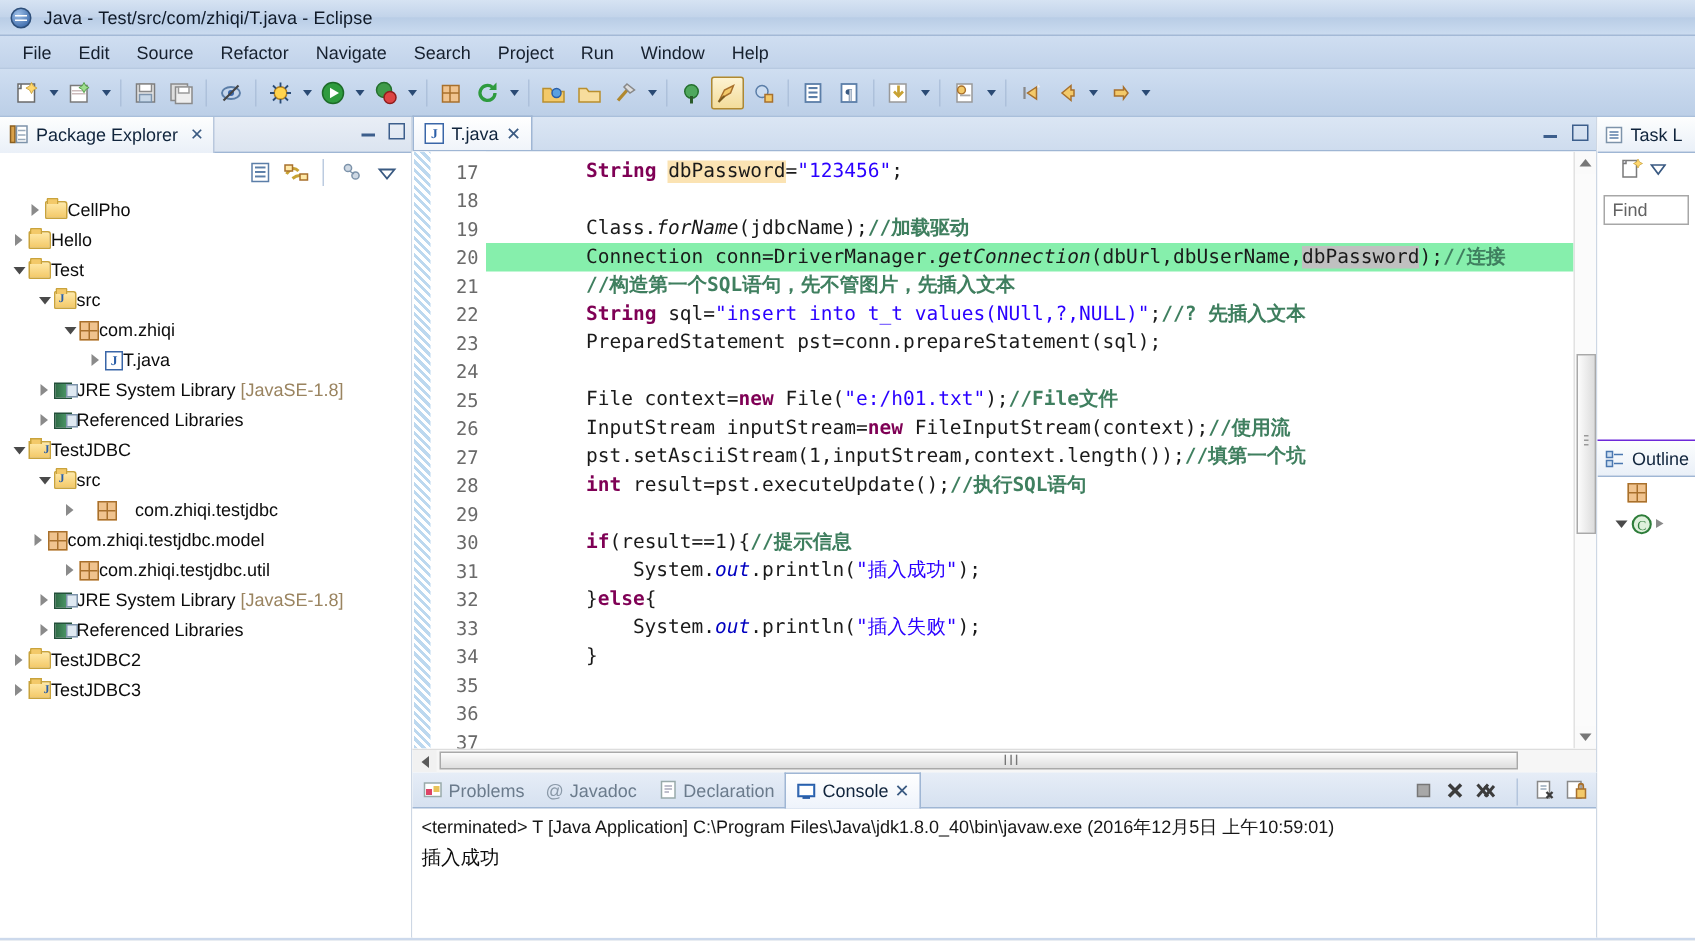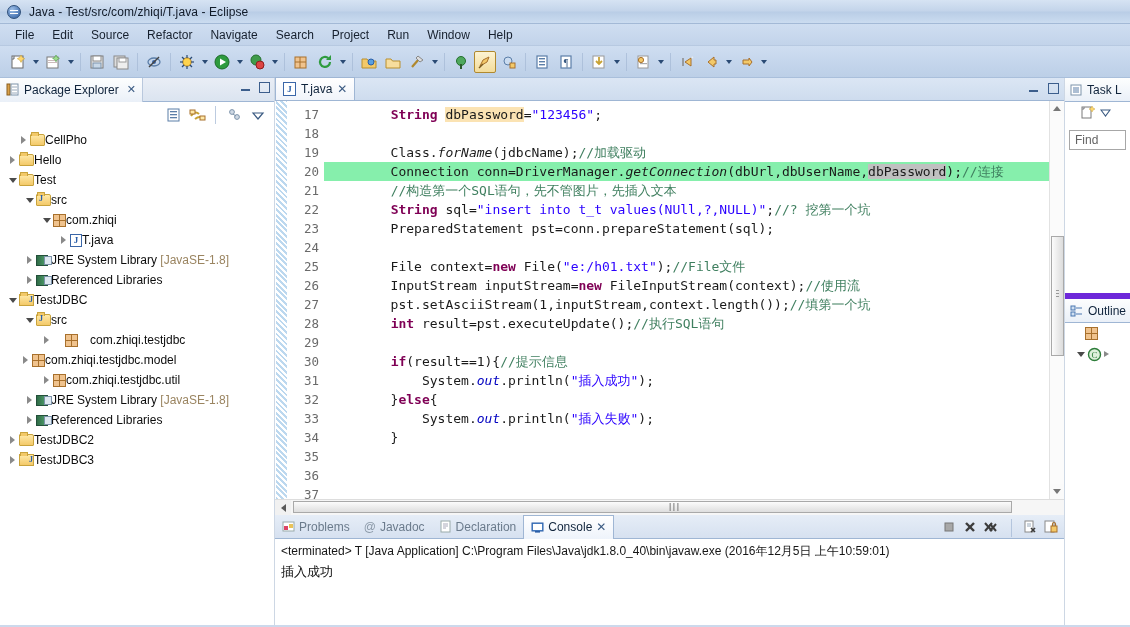--- a/index.html
+++ b/index.html
@@ -140,21 +140,21 @@
     color: #6a6a6a; font-family: "DejaVu Sans Mono", monospace; font-size: 12.5px; padding-top: 4px;
   }
   .gutter div { height: 19px; line-height: 19px; }
   .code {
     flex: 1; position: relative; padding-top: 4px; overflow: hidden;
     font-family: "DejaVu Sans Mono", monospace; font-size: 13px; color: #1a1a1a;
   }
   .cline { height: 19px; line-height: 19px; white-space: pre; padding-left: 4px; }
   .cline.hl { background: #86efac; }
   .kw { color: #7f0055; font-weight: bold; }
-  .cm { color: #3f7f5f; }
+  .cm { color: #3f7f5f; font-weight: bold; }
   .st { color: #2a00ff; }
   .it { font-style: italic; }
   .fld { color: #0000c0; }
   .hlw { background: #fbe3b3; }
   .selw { background: #c0c0c0; }
   .caret { display:inline-block; width:0; border-left: 1px solid #000; height: 13px; vertical-align: -2px; margin-right:-1px; }
 
   
   .vscroll {
     width: 15px; background: #fafafa; border-left: 1px solid #e2e2e2;
@@ -614,21 +614,21 @@
               <div>35</div>
               <div>36</div>
               <div>37</div>
             </div>
           <div class="code" id="code">
               <div class="cline">        <span class="kw">String</span> <span class="hlw">dbPassword</span>=<span class="st">"123456"</span>;</div>
               <div class="cline">&nbsp;</div>
               <div class="cline">        Class.<span class="it">forName</span>(jdbcName);<span class="cm">//加载驱动</span></div>
               <div class="cline hl">        Connection conn=DriverManager.<span class="it">getConnection</span>(dbUrl,dbUserName,<span class="caret"></span><span class="selw">dbPassword</span>);<span class="cm">//连接</span></div>
               <div class="cline">        <span class="cm">//构造第一个SQL语句，先不管图片，先插入文本</span></div>
-              <div class="cline">        <span class="kw">String</span> sql=<span class="st">"insert into t_t values(NUll,?,NULL)"</span>;<span class="cm">//? 挖第一个坑</span></div>
+              <div class="cline">        <span class="kw">String</span> sql=<span class="st">"insert into t_t values(NUll,?,NULL)"</span>;<span class="cm">//? 先插入文本</span></div>
               <div class="cline">        PreparedStatement pst=conn.prepareStatement(sql);</div>
               <div class="cline">&nbsp;</div>
               <div class="cline">        File context=<span class="kw">new</span> File(<span class="st">"e:/h01.txt"</span>);<span class="cm">//File文件</span></div>
               <div class="cline">        InputStream inputStream=<span class="kw">new</span> FileInputStream(context);<span class="cm">//使用流</span></div>
               <div class="cline">        pst.setAsciiStream(1,inputStream,context.length());<span class="cm">//填第一个坑</span></div>
               <div class="cline">        <span class="kw">int</span> result=pst.executeUpdate();<span class="cm">//执行SQL语句</span></div>
               <div class="cline">&nbsp;</div>
               <div class="cline">        <span class="kw">if</span>(result==1){<span class="cm">//提示信息</span></div>
               <div class="cline">            System.<span class="it fld">out</span>.println(<span class="st">"插入成功"</span>);</div>
               <div class="cline">        }<span class="kw">else</span>{</div>
@@ -763,21 +763,21 @@
             <svg width="11" height="11">
                 <polygon points="1,3 10,3 5.5,9" fill="none" stroke="#3a5a82" stroke-width="1.1"></polygon>
               </svg>
           </span>
         </div>
         <div class="find-box">
           <span>Find</span>
         </div>
         <div class="rt-body"></div>
       </div>
-      <div class="rt-panel" style="flex:1;border-top:6px solid #6d28d9;">
+      <div class="rt-panel" style="flex:1;border-top:1px solid #6d28d9;">
         <div class="rt-tabbar">
           <svg width="13" height="12">
               <rect x="1" y="1" width="4" height="4" fill="#cfe0f2" stroke="#4a77b0"></rect>
               <rect x="1" y="7" width="4" height="4" fill="#cfe0f2" stroke="#4a77b0"></rect>
               <line x1="6" y1="3" x2="12" y2="3" stroke="#4a77b0"></line>
               <line x1="6" y1="9" x2="12" y2="9" stroke="#4a77b0"></line>
             </svg>
           <span>Outline</span>
         </div>
         <div class="rt-body">

